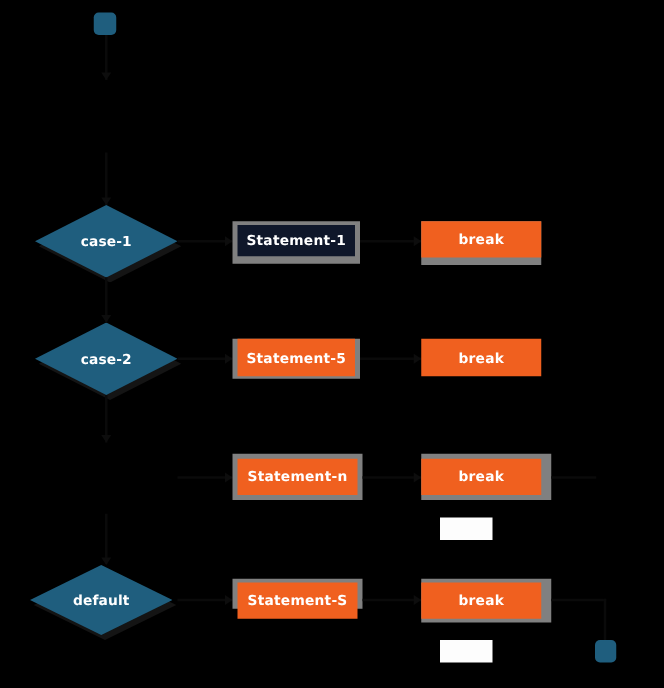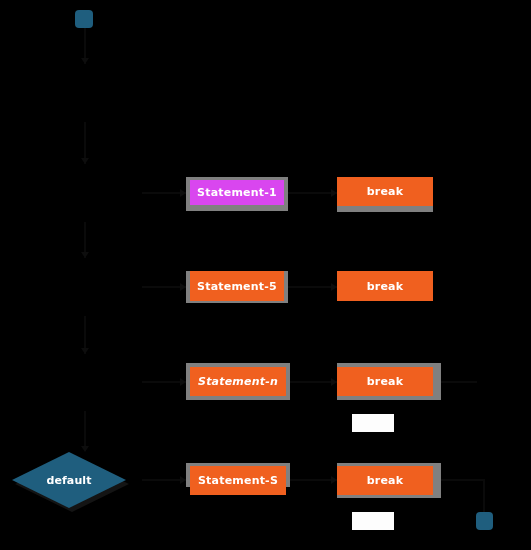--- a/index.html
+++ b/index.html
@@ -119,40 +119,50 @@
 
   <div class="terminator" style="left:75px; top:10px; width:18px; height:18px; background:#1f5e7e;"></div>
 
   <div class="conn-v" style="left:84px; top:28px; width:2px; height:36px;"></div>
   <div class="arrow-head arrow-down" style="left:81px; top:58px;"></div>
 
 
   <div class="conn-v" style="left:84px; top:122px; width:2px; height:42px;"></div>
   <div class="arrow-head arrow-down" style="left:81px; top:158px;"></div>
 
+  <div class="diamond-wrap" style="left:28px; top:164px; width:114px; height:58px;">
+    <div class="diamond-shadow"></div>
+    <div class="diamond-shape" style="background:#1f5e7e;"></div>
+    <div class="diamond-label">case-1</div>
+  </div>
 
   <div class="conn-h" style="left:142px; top:192px; width:44px; height:2px;"></div>
   <div class="arrow-head arrow-right" style="left:180px; top:189px;"></div>
 
   <div class="process-wrap" style="left:186px; top:177px; width:102px; height:34px;">
     <div class="process-shadow"></div>
-    <div class="process-shape" style="left:4px; top:3px; width:94px; height:25px; background:#d946ef;">Statement-1</div>
+    <div class="process-shape" style="left:4px; top:3px; width:94px; height:25px; background:#0f172a;">Statement-1</div>
   </div>
 
   <div class="conn-h" style="left:288px; top:192px; width:50px; height:2px;"></div>
   <div class="arrow-head arrow-right" style="left:331px; top:189px;"></div>
 
   <div class="process-wrap" style="left:337px; top:177px; width:96px; height:35px;">
     <div class="process-shadow"></div>
     <div class="process-shape" style="left:0px; top:0px; width:96px; height:29px; background:#f0601f;">break</div>
   </div>
 
   <div class="conn-v" style="left:84px; top:222px; width:2px; height:36px;"></div>
   <div class="arrow-head arrow-down" style="left:81px; top:252px;"></div>
 
+  <div class="diamond-wrap" style="left:28px; top:258px; width:114px; height:58px;">
+    <div class="diamond-shadow"></div>
+    <div class="diamond-shape" style="background:#1f5e7e;"></div>
+    <div class="diamond-label">case-2</div>
+  </div>
 
   <div class="conn-h" style="left:142px; top:286px; width:44px; height:2px;"></div>
   <div class="arrow-head arrow-right" style="left:180px; top:283px;"></div>
 
   <div class="process-wrap" style="left:186px; top:271px; width:102px; height:32px;">
     <div class="process-shadow"></div>
     <div class="process-shape" style="left:4px; top:0px; width:94px; height:30px; background:#f0601f;">Statement-5</div>
   </div>
 
   <div class="conn-h" style="left:288px; top:286px; width:50px; height:2px;"></div>
@@ -163,41 +173,41 @@
     <div class="process-shape" style="left:0px; top:0px; width:96px; height:30px; background:#f0601f;">break</div>
   </div>
 
   <div class="conn-v" style="left:84px; top:316px; width:2px; height:38px;"></div>
   <div class="arrow-head arrow-down" style="left:81px; top:348px;"></div>
 
 
   <div class="conn-h" style="left:142px; top:381px; width:44px; height:2px;"></div>
   <div class="arrow-head arrow-right" style="left:180px; top:378px;"></div>
 
-  <div class="process-wrap" style="left:186px; top:363px; width:104px; height:37px;font-style:italic;">
+  <div class="process-wrap" style="left:186px; top:363px; width:104px; height:37px;">
     <div class="process-shadow"></div>
     <div class="process-shape" style="left:4px; top:4px; width:96px; height:29px; background:#f0601f;">Statement-n</div>
   </div>
 
   <div class="conn-h" style="left:290px; top:381px; width:48px; height:2px;"></div>
   <div class="arrow-head arrow-right" style="left:331px; top:378px;"></div>
 
   <div class="process-wrap" style="left:337px; top:363px; width:104px; height:37px;">
     <div class="process-shadow"></div>
     <div class="process-shape" style="left:0px; top:4px; width:96px; height:29px; background:#f0601f;">break</div>
   </div>
 
   <div class="conn-h" style="left:441px; top:381px; width:36px; height:2px;"></div>
 
   <div class="white-mark" style="left:352px; top:414px; width:42px; height:18px;"></div>
 
   <div class="conn-v" style="left:84px; top:411px; width:2px; height:40px;"></div>
   <div class="arrow-head arrow-down" style="left:81px; top:446px;"></div>
 
-  <div class="diamond-wrap" style="left:12px; top:452px; width:114px; height:56px;">
+  <div class="diamond-wrap" style="left:24px; top:452px; width:114px; height:56px;">
     <div class="diamond-shadow"></div>
     <div class="diamond-shape" style="background:#1f5e7e;"></div>
     <div class="diamond-label">default</div>
   </div>
 
   <div class="conn-h" style="left:142px; top:479px; width:44px; height:2px;"></div>
   <div class="arrow-head arrow-right" style="left:180px; top:476px;"></div>
 
   <div class="process-wrap" style="left:186px; top:463px; width:104px; height:24px;">
     <div class="process-shadow"></div>

